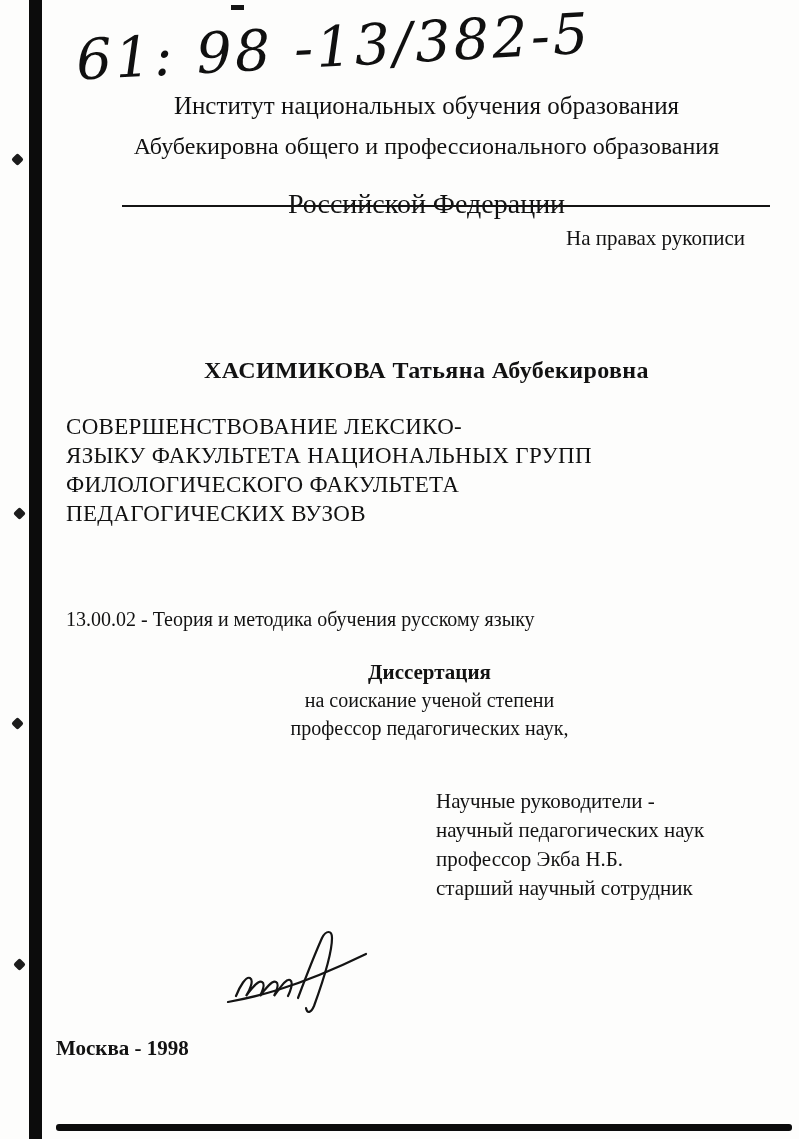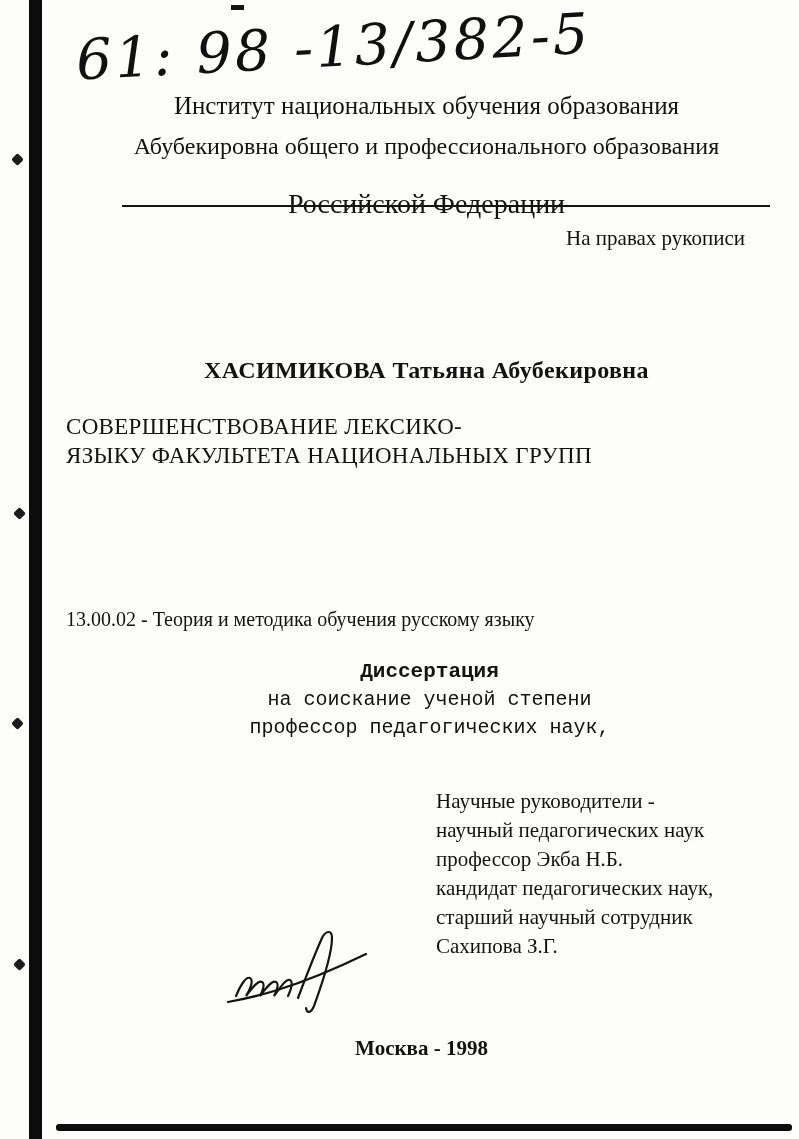--- a/index.html
+++ b/index.html
@@ -118,21 +118,20 @@
     white-space: nowrap;
   }
 
   .diss-block {
     position: absolute;
     left: 72px; right: 12px;
     top: 658px;
     text-align: center;
     font-size: 20px;
     line-height: 28px;
-    font-family: Liberation Mono, monospace;
   }
   .diss-heading { font-weight: bold; font-size: 21px; }
 
   .advisors-block {
     position: absolute;
     left: 436px; top: 787px;
     font-size: 21px;
     line-height: 29px;
     text-align: left;
   }
@@ -141,21 +140,21 @@
   .signature {
     position: absolute;
     left: 222px; top: 928px;
     width: 150px; height: 92px;
   }
 
   .city-year {
     position: absolute;
     left: 56px; right: 12px;
     top: 1036px;
-    text-align: center;
+    text-align: left;
     font-size: 21px;
     font-weight: bold;
     white-space: nowrap;
   }
 </style>
 </head>
 <body>
 
 <div class="page">
 
@@ -174,37 +173,37 @@
 
   <div class="separator-rule"></div>
 
   <div class="manuscript-note">На правах рукописи</div>
 
   <div class="author-name">ХАСИМИКОВА Татьяна Абубекировна</div>
 
   <div class="title-block">
     <div>СОВЕРШЕНСТВОВАНИЕ ЛЕКСИКО-</div>
     <div>ЯЗЫКУ ФАКУЛЬТЕТА НАЦИОНАЛЬНЫХ ГРУПП</div>
+    <div>ФИЛОЛОГИЧЕСКОГО ФАКУЛЬТЕТА</div>
+    <div>ПЕДАГОГИЧЕСКИХ ВУЗОВ</div>
   </div>
 
   <div class="specialty">13.00.02 - Теория и методика обучения русскому языку</div>
 
   <div class="diss-block">
     <div class="diss-heading">Диссертация</div>
     <div>на соискание ученой степени</div>
     <div>профессор педагогических наук,</div>
   </div>
 
   <div class="advisors-block">
     <div>Научные руководители -</div>
     <div>научный педагогических наук</div>
     <div>профессор Экба Н.Б.</div>
-    <div>кандидат педагогических наук,</div>
     <div>старший научный сотрудник</div>
-    <div>Сахипова З.Г.</div>
   </div>
 
   <svg class="signature" viewBox="0 0 150 92" xmlns="http://www.w3.org/2000/svg">
     <path d="M6,74 C28,70 70,62 144,26" stroke="#141414" stroke-width="2.2" fill="none" stroke-linecap="round"></path>
     <path d="M14,68 C18,58 24,48 28,50 C32,52 28,62 24,68 C30,60 36,52 40,54 C44,56 40,64 38,68 C44,60 50,52 54,54 C58,56 54,64 52,68 C58,60 64,50 68,52 C72,54 68,64 66,68" stroke="#141414" stroke-width="2.2" fill="none" stroke-linecap="round"></path>
     <path d="M76,70 C82,54 92,28 100,10 C104,2 110,2 110,10 C110,26 100,56 92,78 C89,85 85,86 84,80" stroke="#141414" stroke-width="2.2" fill="none" stroke-linecap="round"></path>
   </svg>
 
   <div class="city-year">Москва - 1998</div>
 

